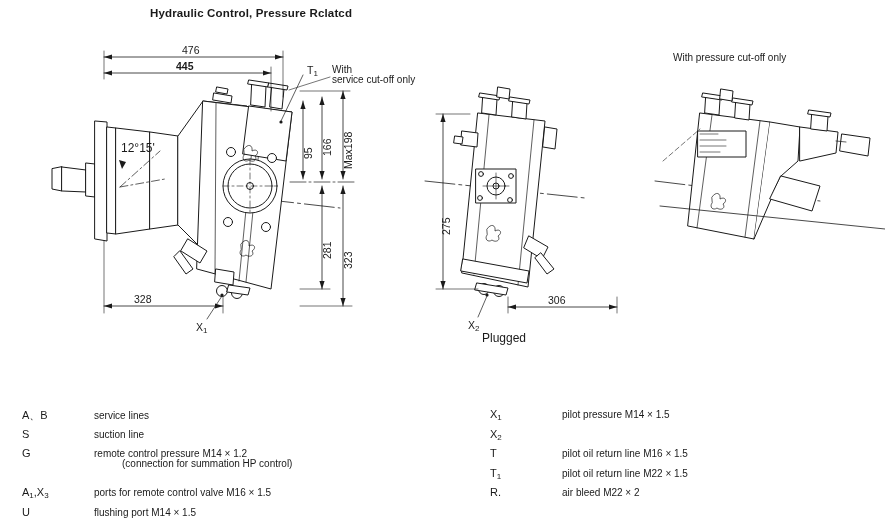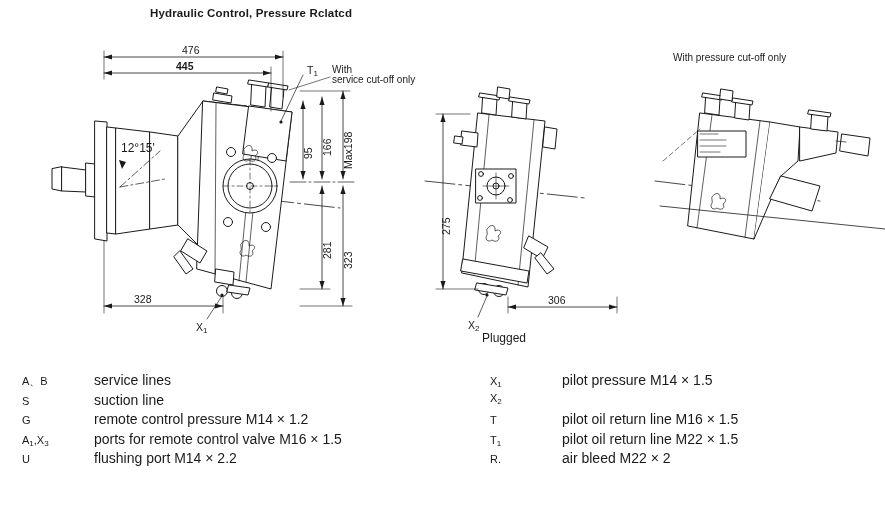--- a/index.html
+++ b/index.html
@@ -54,23 +54,24 @@
   }
   .legend-row {
     display: flex;
     align-items: baseline;
     height: 19.5px;
   }
   .lg-key {
     width: 72px;
     flex: 0 0 72px;
     font-size: 11px;
+    margin-top: 36px;
   }
   .lg-val {
-    font-size: 14px;
+    font-size: 10px;
     white-space: nowrap;
   }
   .lg-indent {
     padding-left: 28px;
   }
   sub {
     font-size: 8px;
     vertical-align: baseline;
     position: relative;
     top: 2px;
@@ -327,26 +328,30 @@
     </div>
     <div class="legend-row">
       <div class="lg-key">S</div>
       <div class="lg-val">suction line</div>
     </div>
     <div class="legend-row">
       <div class="lg-key">G</div>
       <div class="lg-val">remote control pressure M14 × 1.2</div>
     </div>
     <div class="legend-row">
+      <div class="lg-key"></div>
+      <div class="lg-val lg-indent">(connection for summation HP control)</div>
+    </div>
+    <div class="legend-row">
       <div class="lg-key">A<sub>1</sub>,X<sub>3</sub></div>
       <div class="lg-val">ports for remote control valve M16 × 1.5</div>
     </div>
     <div class="legend-row">
       <div class="lg-key">U</div>
-      <div class="lg-val">flushing port M14 × 2.2</div>
+      <div class="lg-val">flushing port M14 × 1.5</div>
     </div>
   </div>
 
   <div class="legend-col" style="left:490px; width:390px;">
     <div class="legend-row">
       <div class="lg-key">X<sub>1</sub></div>
       <div class="lg-val">pilot pressure M14 × 1.5</div>
     </div>
     <div class="legend-row">
       <div class="lg-key">X<sub>2</sub></div>

